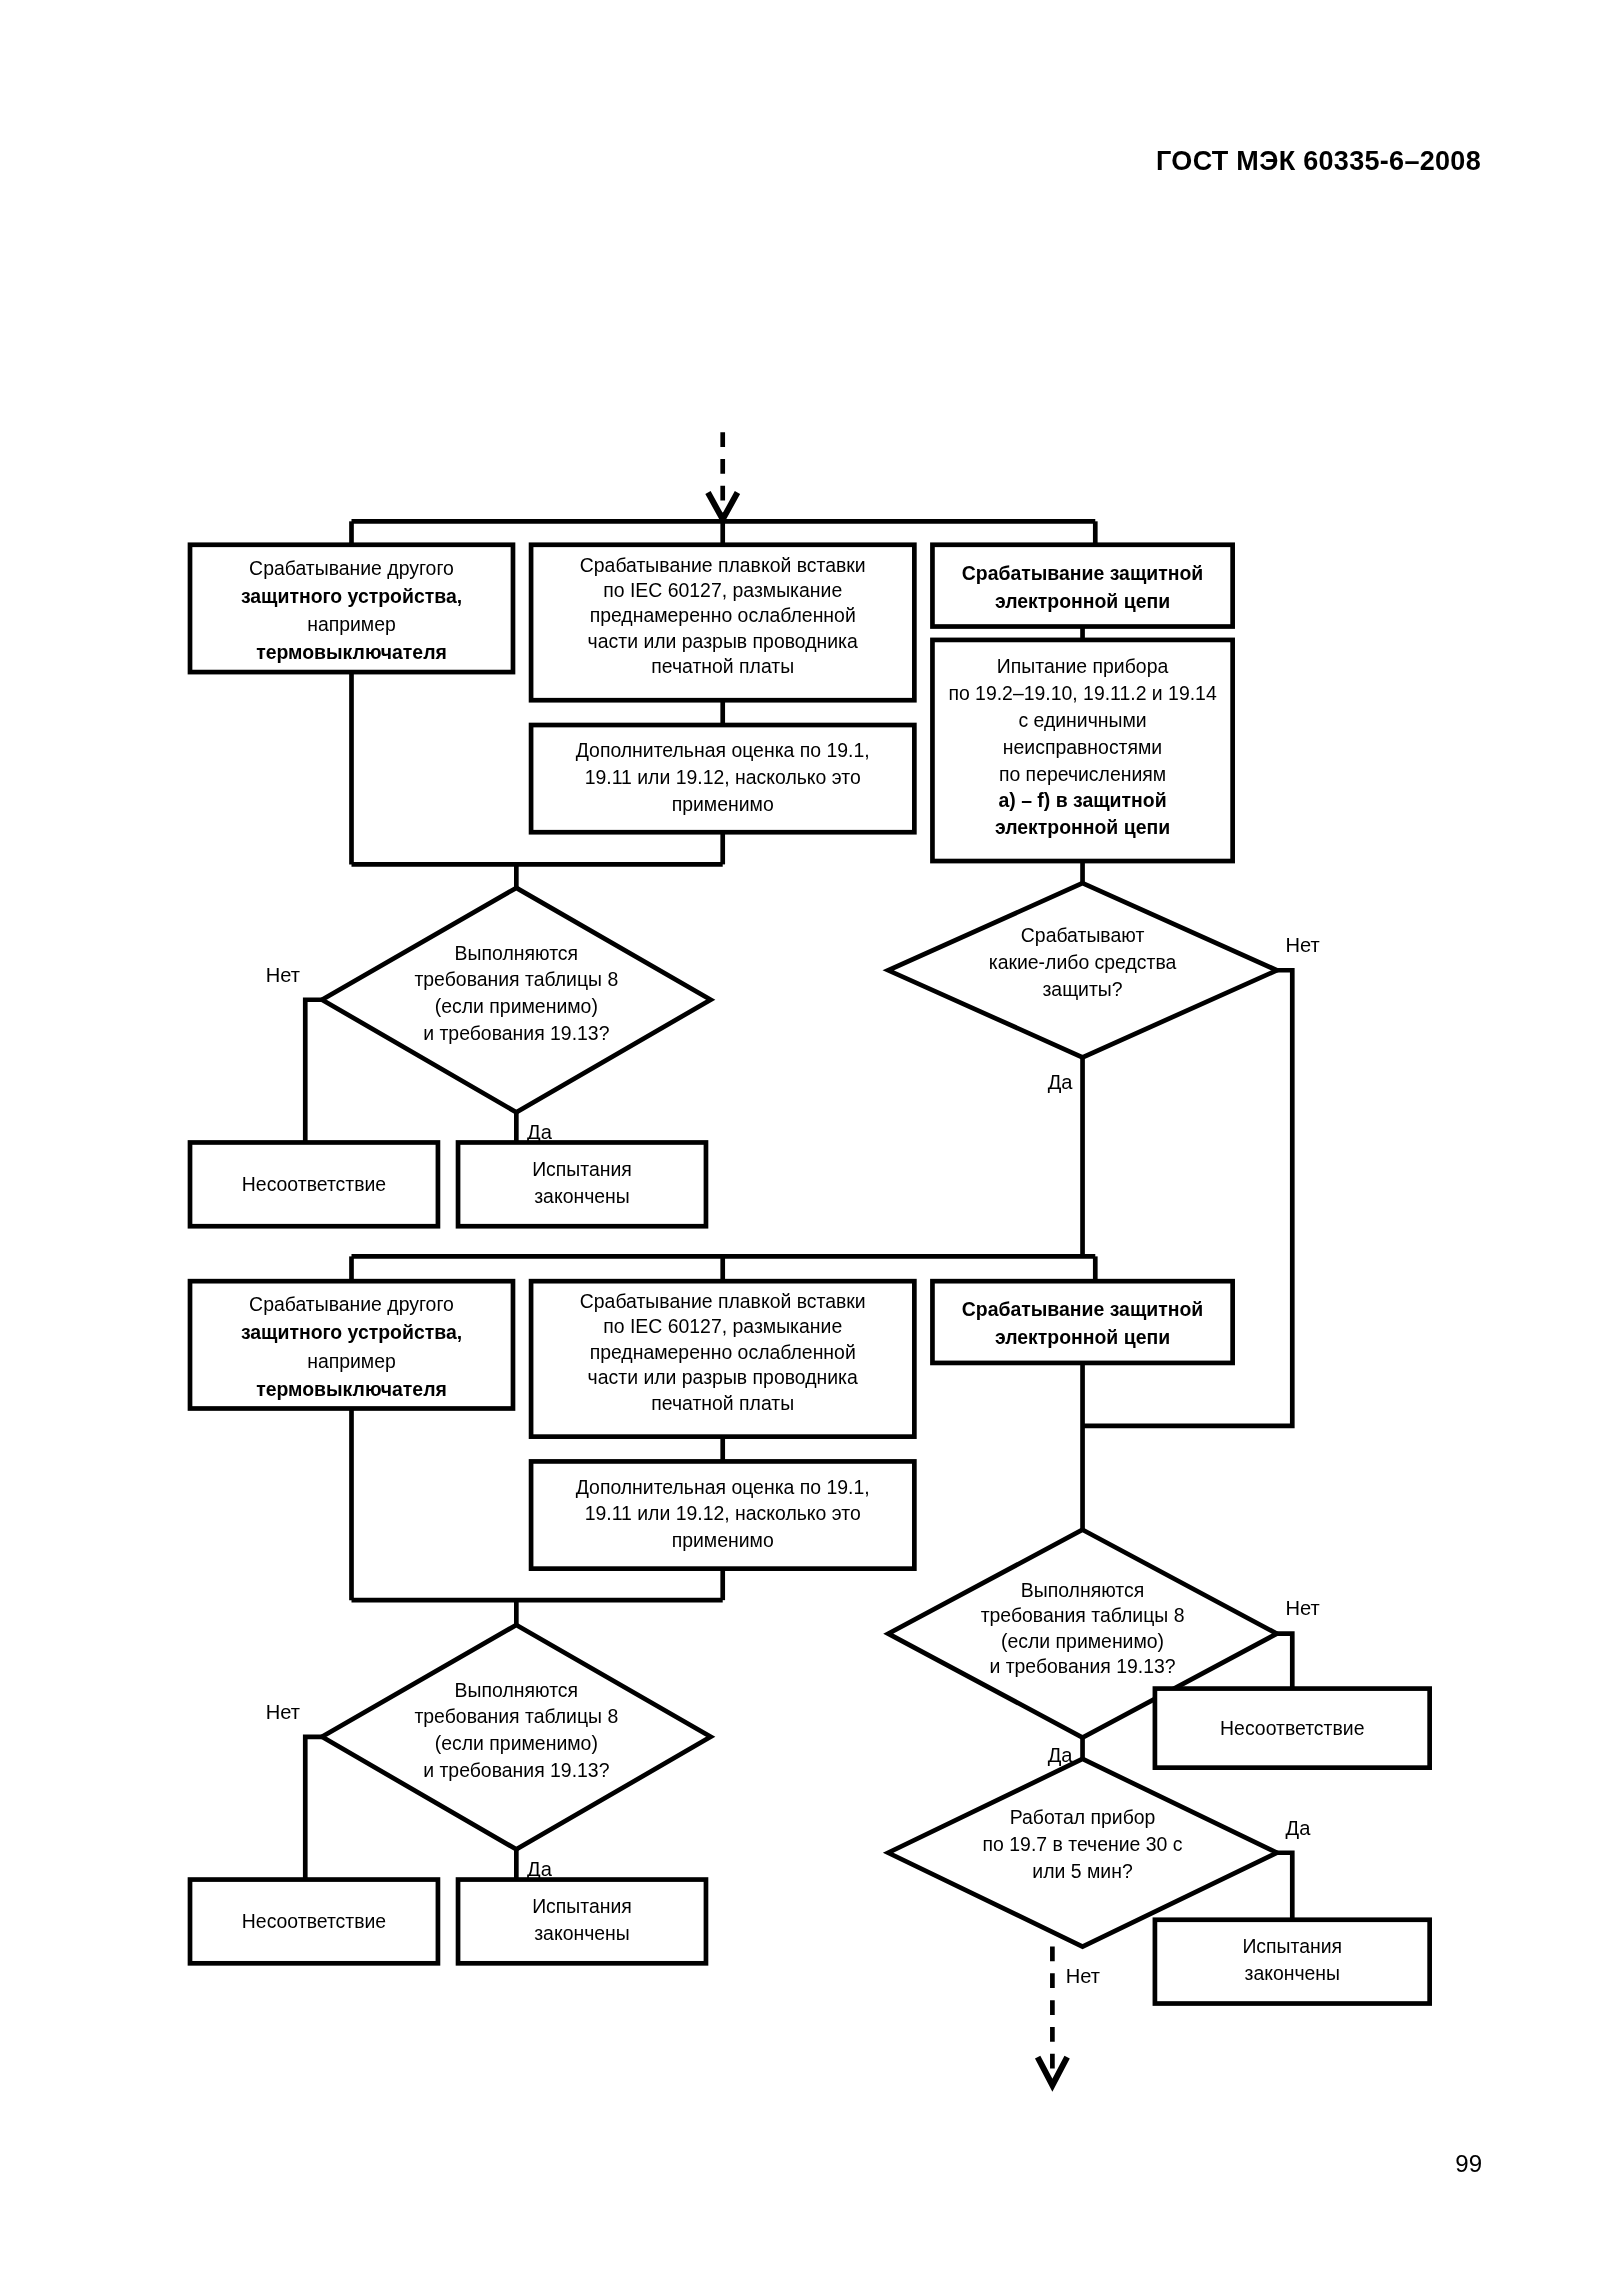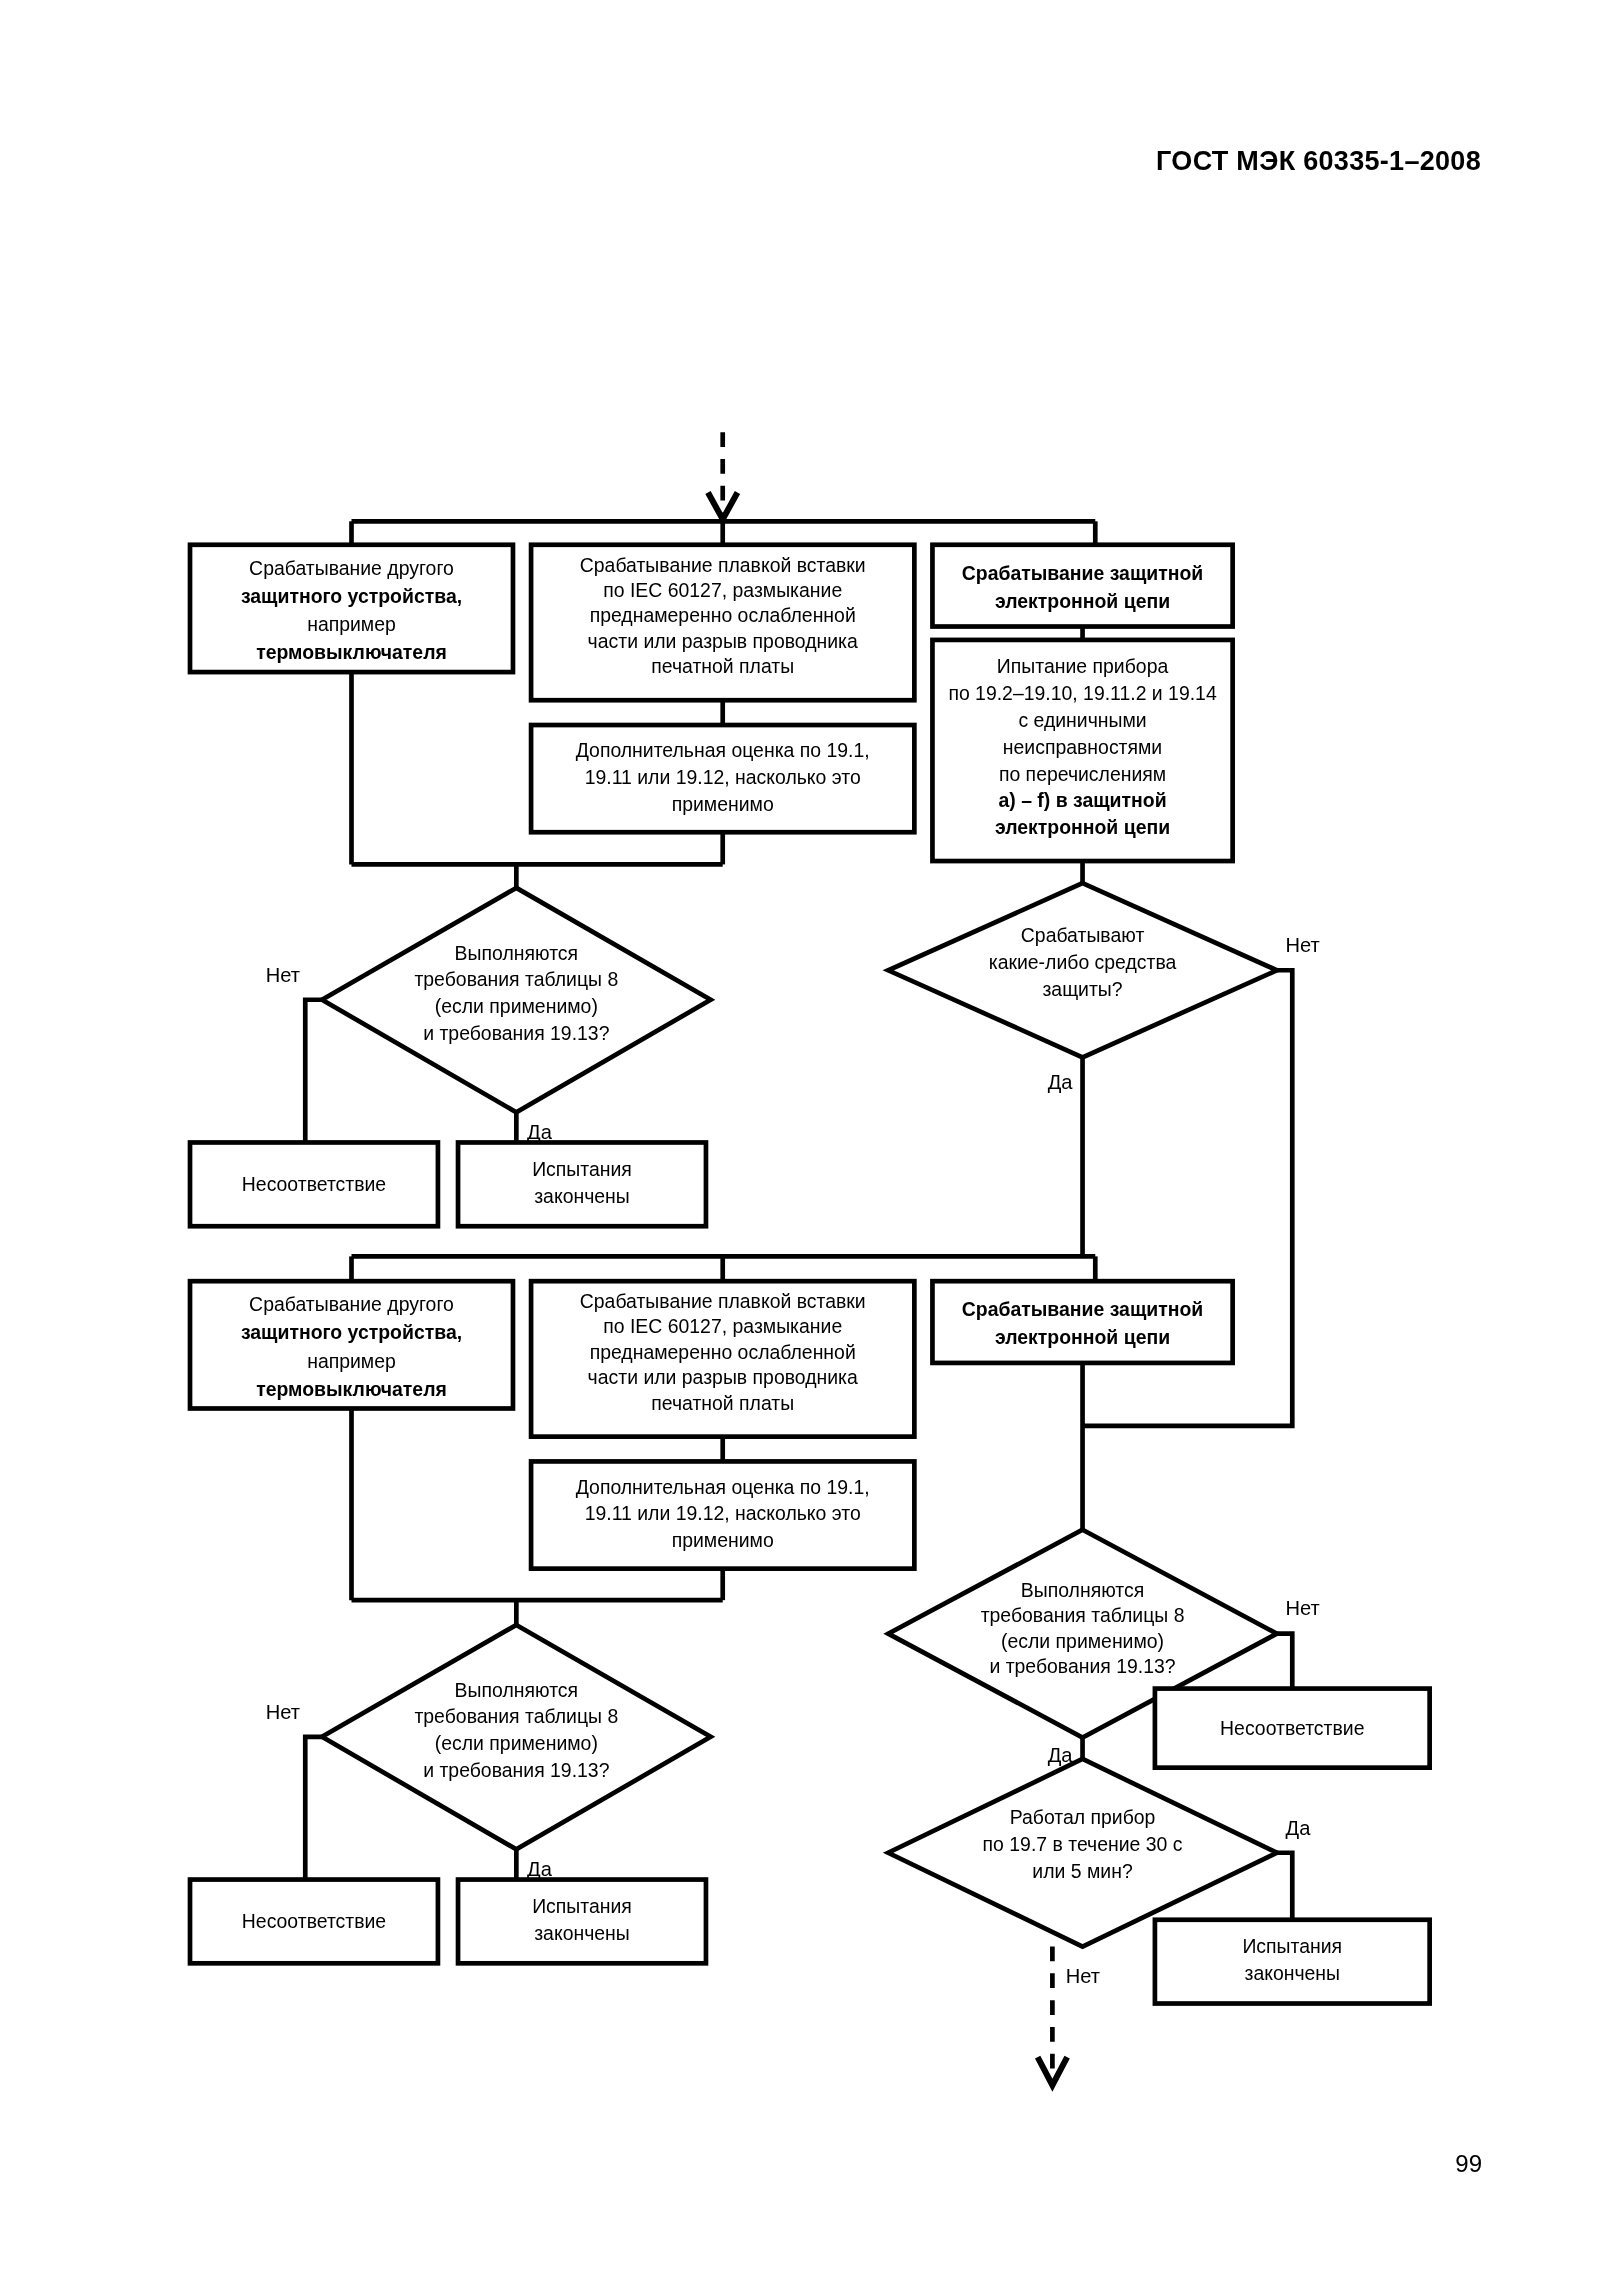--- a/index.html
+++ b/index.html
@@ -82,21 +82,21 @@
     stroke-width: 9;
     fill: none;
     stroke-linecap: butt;
   }
 </style>
 </head>
 <body>
 
 <div id="page">
 
-  <div class="page-header">ГОСТ МЭК 60335-1–2008</div>
+  <div class="page-header">ГОСТ МЭК 60335-6–2008</div>
 
   <svg id="flow-svg" viewBox="0 0 2421 3425">
 
     <g>
       <path class="conn-dash" d="M 1078 645 L 1078 768"></path>
       <path class="arrowhead" d="M 1056 735 L 1078 775 L 1100 735"></path>
     </g>
 
     <g>
       <path class="conn" d="M 524 778 L 1634 778"></path>

